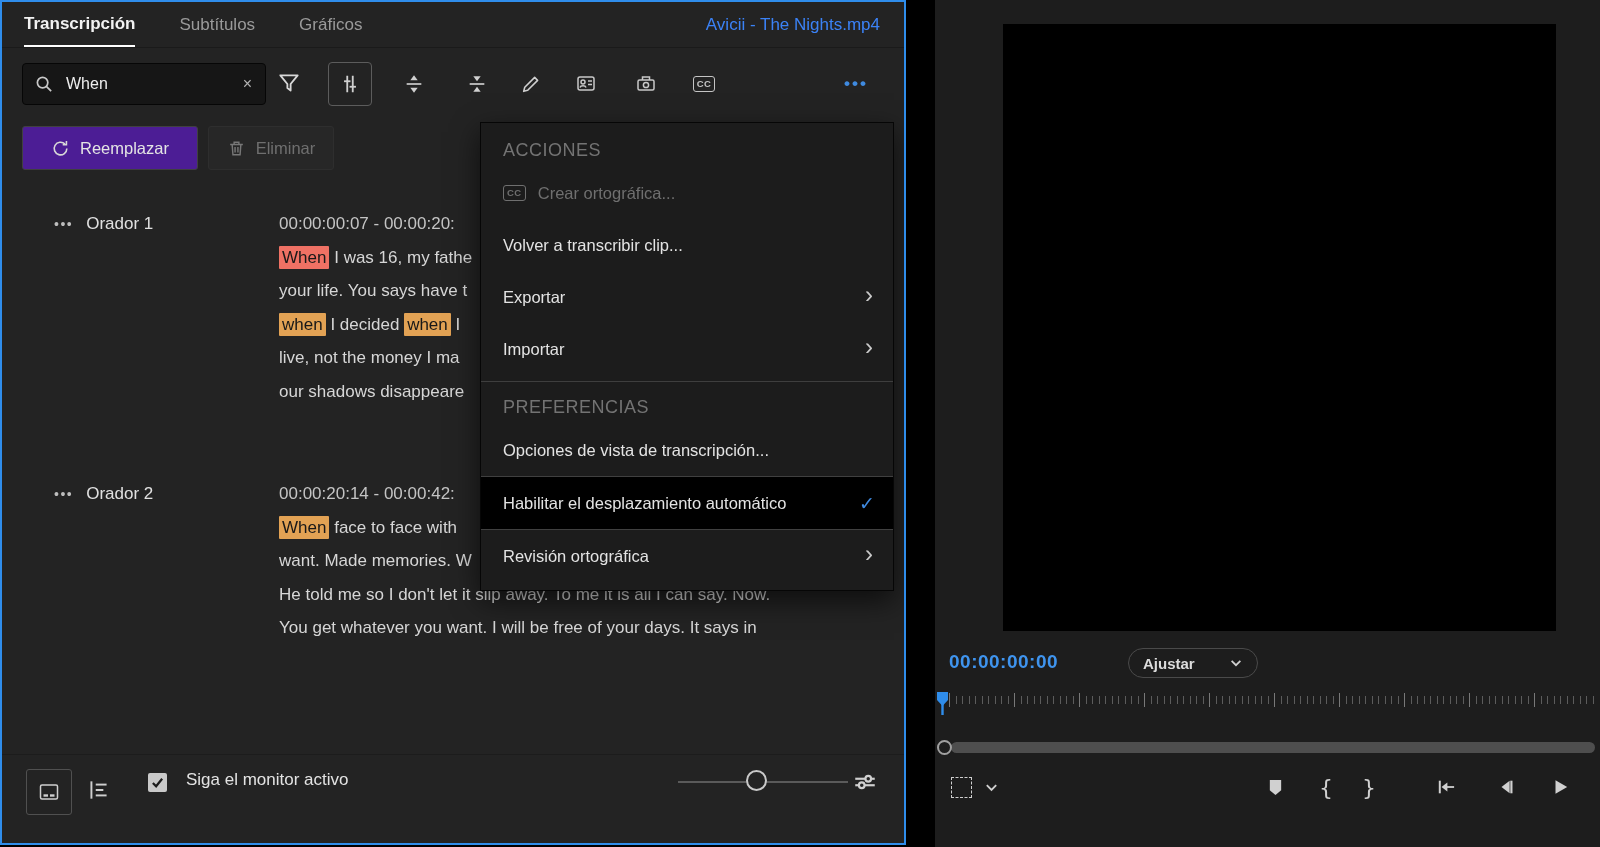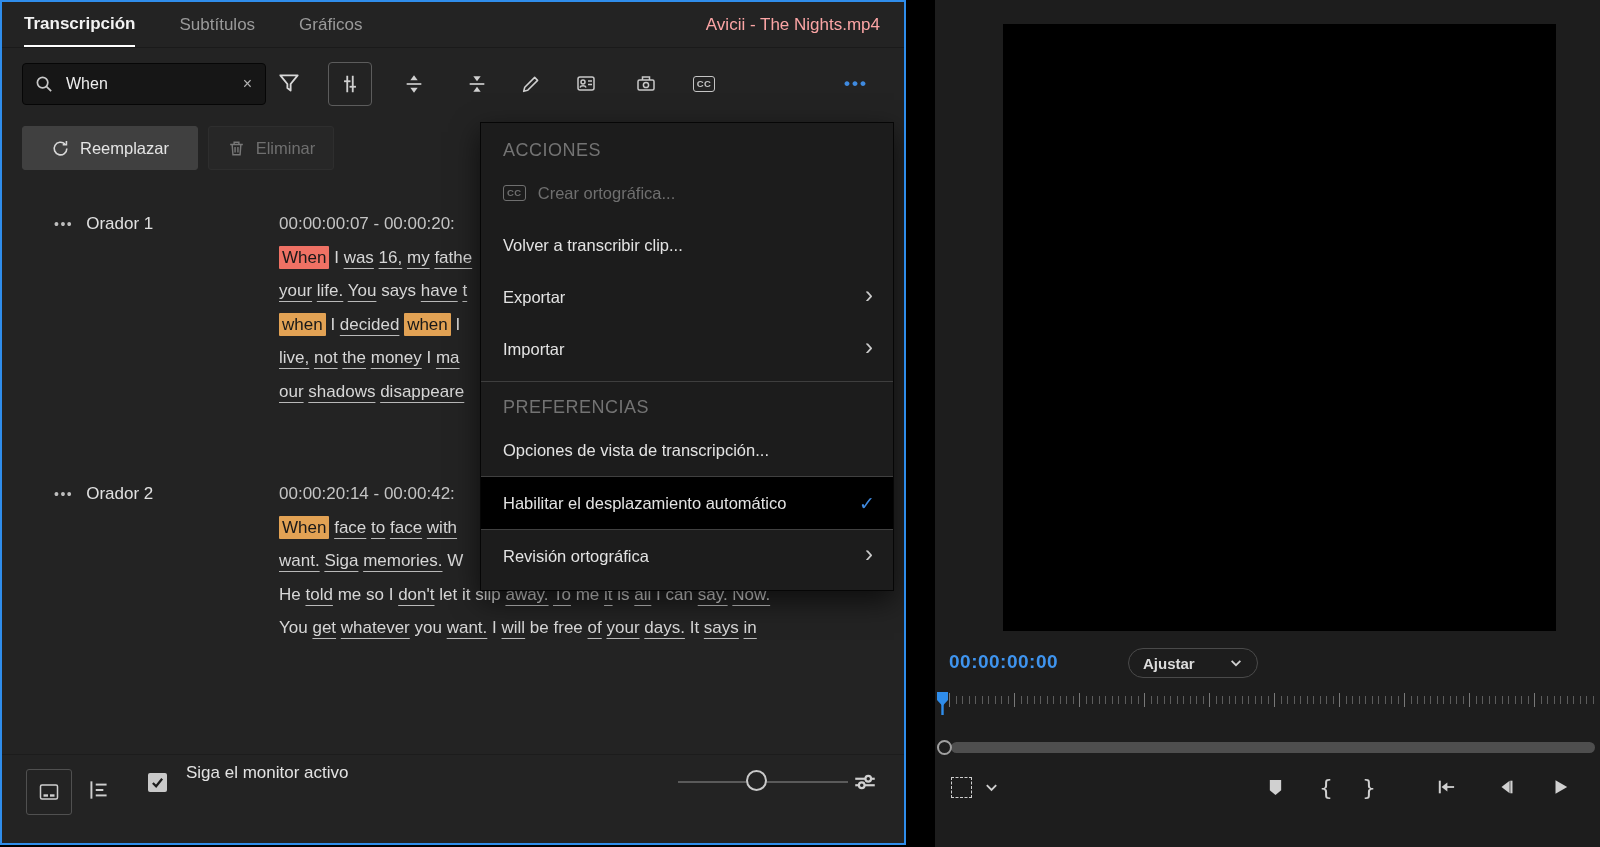--- a/index.html
+++ b/index.html
@@ -4,50 +4,50 @@
 <style>
   html,body{margin:0;padding:0;background:#000;width:1600px;height:847px;overflow:hidden;
     font-family:"Liberation Sans","DejaVu Sans",sans-serif;-webkit-font-smoothing:antialiased;}
   
   .left-panel{position:absolute;left:0;top:0;width:906px;height:845px;background:#232323;
     border:2px solid var(--accent);box-sizing:border-box;overflow:hidden;}
   .panel-header{position:absolute;left:0;right:0;top:0;height:45px;border-bottom:1px solid #1a1a1a;}
   .tabs{display:flex;gap:44px;padding-left:22px;height:45px;align-items:stretch;}
   .tab{display:flex;align-items:center;font-size:17px;color:#9a9a9a;cursor:default;text-align:center;}
   .tab.active{color:#f2f2f2;border-bottom:2px solid #fff;font-weight:bold;}
-  .clip-title{position:absolute;right:24px;top:0;height:45px;line-height:45px;font-size:17px;color:#fca5a5;}
+  .clip-title{position:absolute;right:24px;top:0;height:45px;line-height:45px;font-size:17px;color:#3b82f6;}
   
   .search-row{position:absolute;left:0;right:0;top:58px;height:50px;}
   .search-box{position:absolute;left:20px;top:3px;width:244px;height:42px;background:#161616;
     border:1px solid #060606;border-radius:4px;display:flex;align-items:center;box-sizing:border-box;}
   .search-box input{flex:1;background:transparent;border:none;outline:none;color:#ededed;
     font-size:16px;font-family:inherit;margin-left:10px;min-width:0;}
   .search-clear{margin-right:13px;color:#b4b4b4;font-size:16px;cursor:default;}
   .sicon{margin-left:12px;display:flex;}
   .funnel{position:absolute;left:274px;top:11px;}
   .tbtn{position:absolute;top:2px;width:44px;height:44px;display:flex;align-items:center;justify-content:center;}
   .tbtn.boxed{border:1px solid #5c5c5c;border-radius:4px;box-sizing:border-box;}
   .more-btn{position:absolute;right:24px;top:2px;width:48px;height:44px;display:flex;align-items:center;
     justify-content:center;color:#3f8ae0;font-size:17px;letter-spacing:2px;font-weight:bold;}
   .cc-badge{display:inline-block;border:1.5px solid #c4c4c4;border-radius:3px;color:#c4c4c4;
     font-size:9.5px;font-weight:bold;padding:2px 3px;letter-spacing:.5px;line-height:1;}
   .action-row{position:absolute;left:0;right:0;top:124px;height:48px;}
   .btn{position:absolute;top:0;height:44px;border-radius:3px;display:flex;align-items:center;
     justify-content:center;gap:10px;font-size:16.5px;box-sizing:border-box;}
-  .btn-replace{left:20px;width:176px;background:#404040;border:1px solid #404040;color:#e4e4e4;}
+  .btn-replace{left:20px;width:176px;background:#4c1d95;border:1px solid #404040;color:#e4e4e4;}
   .btn-delete{left:206px;width:126px;background:#272727;border:1px solid #2e2e2e;color:#6f6f6f;}
   
   .speaker-block{position:absolute;left:0;width:860px;}
   .speaker-head{position:absolute;left:52px;top:7px;display:flex;gap:13px;align-items:center;}
   .handle{font-size:14px;letter-spacing:1.5px;color:#bdbdbd;}
   .speaker-name{font-size:17px;color:#e0e0e0;}
   .seg{position:absolute;left:277px;top:0;width:560px;font-size:17px;line-height:33.5px;color:#d6d6d6;}
   .tc{color:#c4c4c4;}
   .w{white-space:nowrap;}
-  .w.u{text-decoration:underline;text-decoration-color:#b9b9b9;text-decoration-thickness:1px;text-underline-offset:5px;}
+  .w.u{text-decoration-color:#b9b9b9;text-decoration-thickness:1px;text-underline-offset:5px;}
   .hl-match{background:var(--highlight-match);color:#181818;padding:2px 3px;border-radius:1px;text-decoration:none !important;}
   .hl-current{background:var(--highlight-current);color:#181818;padding:2px 3px;border-radius:1px;text-decoration:none !important;}
   
   .context-menu{position:absolute;left:478px;top:120px;width:414px;background:#1c1c1c;
     border:1px solid #060606;box-shadow:0 10px 26px rgba(0,0,0,.6);padding:8px 0;z-index:20;box-sizing:border-box;}
   .menu-header{height:36px;line-height:38px;padding:0 22px;color:#737373;font-size:18px;letter-spacing:.5px;}
   .menu-item{height:52px;display:flex;align-items:center;padding:0 22px;font-size:16.5px;color:#e3e3e3;position:relative;}
   .menu-item.disabled{color:#6f6f6f;}
   .menu-item.disabled .cc-badge{border-color:#6f6f6f;color:#6f6f6f;}
   .menu-item.selected{background:#000000;border-top:1px solid #404040;border-bottom:1px solid #404040;}
@@ -55,21 +55,21 @@
   .submenu-arrow{position:absolute;right:20px;top:50%;transform:translateY(-56%);font-size:24px;color:#c9c9c9;}
   .menu-check{position:absolute;right:18px;color:var(--check-blue);font-size:19px;font-weight:bold;}
   .menu-divider{height:1px;background:#3e3e3e;margin:6px 0;}
   
   .panel-footer{position:absolute;left:0;right:0;bottom:0;height:88px;border-top:1px solid #1c1c1c;}
   .fbtn-box{position:absolute;left:24px;top:14px;width:46px;height:46px;border:1px solid #505050;
     border-radius:3px;display:flex;align-items:center;justify-content:center;box-sizing:border-box;}
   .fbtn2{position:absolute;left:84px;top:22px;}
   .fcheck{position:absolute;left:146px;top:18px;width:19px;height:19px;background:#c9c9c9;border-radius:2px;
     display:flex;align-items:center;justify-content:center;}
-  .flabel{position:absolute;left:184px;top:8px;font-size:17px;color:#e3e3e3;}
+  .flabel{position:absolute;left:184px;top:15px;font-size:17px;color:#e3e3e3;}
   .slider-track{position:absolute;left:676px;top:26px;width:170px;height:2px;background:#5a5a5a;}
   .slider-ring{position:absolute;left:744px;top:15px;width:21px;height:21px;border:2px solid #c9c9c9;
     border-radius:50%;box-sizing:border-box;background:#232323;}
   .fsettings{position:absolute;left:850px;top:14px;}
   
   .right-panel{position:absolute;left:935px;top:0;width:665px;height:847px;background:#1d1d1d;overflow:hidden;}
   .video{position:absolute;left:68px;top:24px;width:553px;height:607px;background:#000;}
   .timecode{position:absolute;left:14px;top:651px;font-size:19px;font-weight:bold;
     color:var(--timecode-blue);letter-spacing:.5px;}
   .fit-dd{position:absolute;left:193px;top:648px;width:130px;height:30px;border:1px solid #4a4a4a;
@@ -206,21 +206,21 @@
         </div>
       </div>
       <div class="speaker-block" style="top: 475px;">
         <div class="speaker-head">
           <span class="handle">•••</span>
           <span class="speaker-name">Orador 2</span>
         </div>
         <div class="seg">
           <div class="tc">00:00:20:14 - 00:00:42:</div>
           <div class="tline"><span class="w hl-match">When</span> <span class="w u">face</span> <span class="w u">to</span> <span class="w u">face</span> <span class="w u">with</span> </div>
-          <div class="tline"><span class="w u">want.</span> <span class="w u">Siga</span> <span class="w u">memories.</span> <span class="w">W</span> </div>
+          <div class="tline"><span class="w u">want.</span> <span class="w u">Made</span> <span class="w u">memories.</span> <span class="w">W</span> </div>
           <div class="tline"><span class="w">He</span> <span class="w u">told</span> <span class="w">me</span> <span class="w">so</span> <span class="w">I</span> <span class="w u">don't</span> <span class="w">let</span> <span class="w">it</span> <span class="w">slip</span> <span class="w u">away.</span> <span class="w u">To</span> <span class="w">me</span> <span class="w u">it</span> <span class="w">is</span> <span class="w u">all</span> <span class="w">I</span> <span class="w">can</span> <span class="w u">say.</span> <span class="w u">Now.</span> </div>
           <div class="tline"><span class="w">You</span> <span class="w u">get</span> <span class="w u">whatever</span> <span class="w">you</span> <span class="w u">want.</span> <span class="w">I</span> <span class="w u">will</span> <span class="w">be</span> <span class="w">free</span> <span class="w u">of</span> <span class="w u">your</span> <span class="w u">days.</span> <span class="w">It</span> <span class="w u">says</span> <span class="w u">in</span> </div>
         </div>
       </div>
     </div>
 
   <div class="context-menu">
       <div class="menu-header">ACCIONES</div>
       <div class="menu-item disabled">
         <span class="cc-badge">CC</span>

